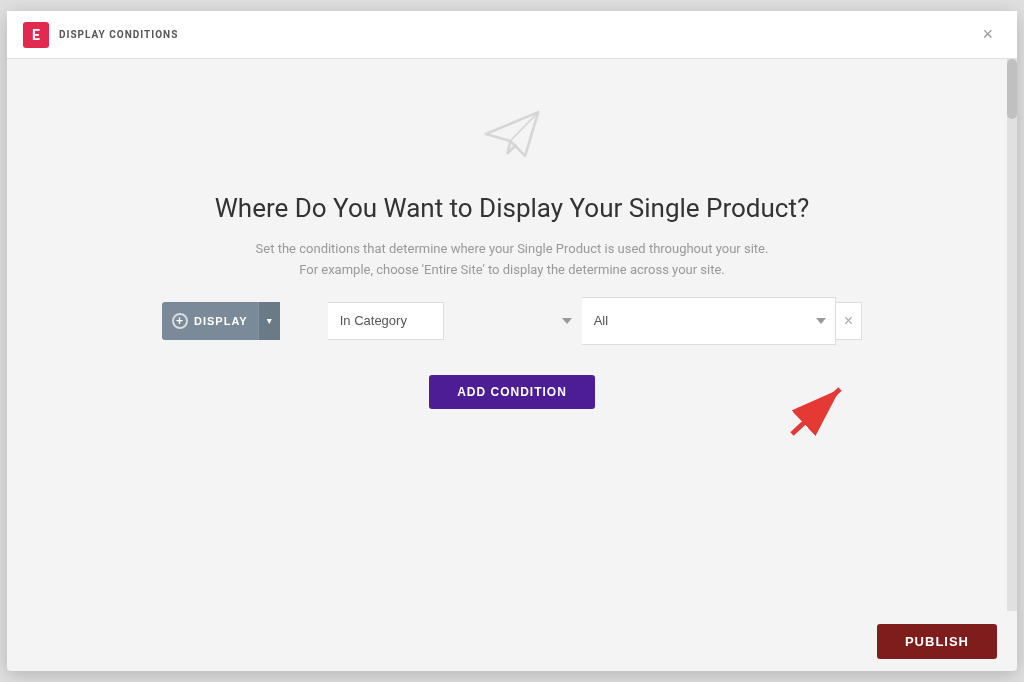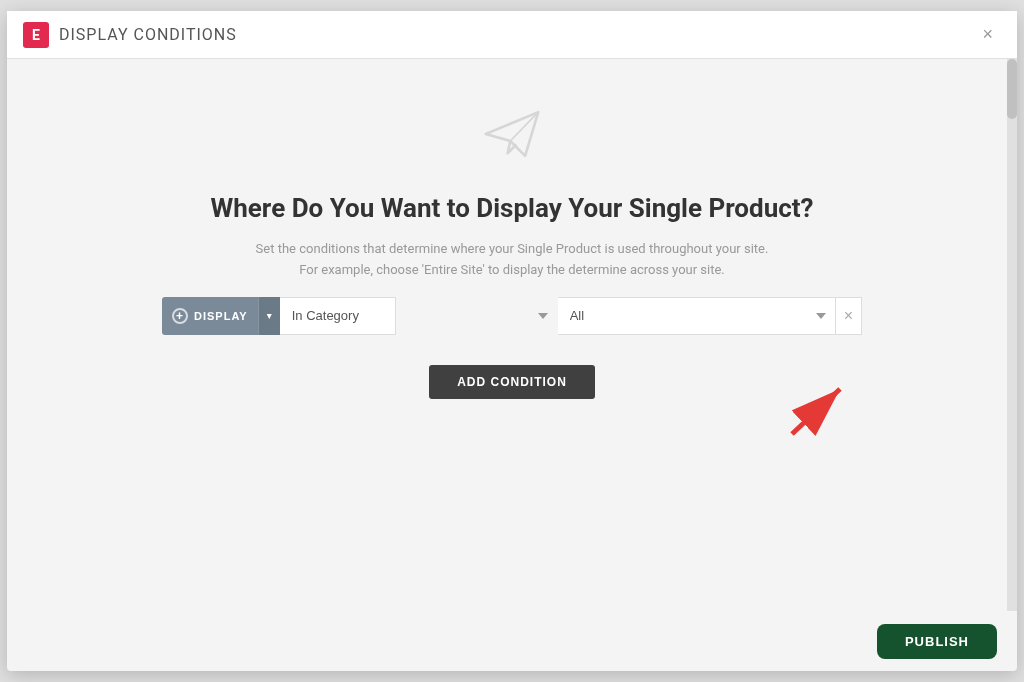--- a/index.html
+++ b/index.html
@@ -42,22 +42,22 @@
       justify-content: center;
       margin-right: 10px;
       flex-shrink: 0;
     }
     .header-logo span {
       color: white;
       font-weight: bold;
       font-size: 14px;
     }
     .header-title {
-      font-size: 16px;
-      font-weight: 400;
+      font-size: 10px;
+      font-weight: 700;
       color: #555;
       letter-spacing: 1px;
       text-transform: uppercase;
     }
     .close-btn {
       margin-left: auto;
       background: none;
       border: none;
       cursor: pointer;
       font-size: 18px;
@@ -92,21 +92,21 @@
     .icon-area {
       margin-bottom: 20px;
     }
     .paper-plane-icon {
       width: 70px;
       height: 70px;
       opacity: 0.4;
     }
     .main-heading {
       font-size: 26px;
-      font-weight: 700;
+      font-weight: 400;
       color: #333;
       text-align: center;
       margin-bottom: 16px;
     }
     .sub-text {
       font-size: 13px;
       color: #999;
       text-align: center;
       line-height: 1.6;
       max-width: 600px;
@@ -170,20 +170,21 @@
       cursor: pointer;
       appearance: none;
       -webkit-appearance: none;
       flex: 1;
       outline: none;
       border-left: none;
     }
     .select-wrapper {
       position: relative;
       flex: 1;
+      padding-left: 48px;
     }
     .select-wrapper::after {
       content: '';
       position: absolute;
       right: 10px;
       top: 50%;
       transform: translateY(-50%);
       width: 0;
       height: 0;
       border-left: 5px solid transparent;
@@ -202,21 +203,21 @@
       top: 50%;
       transform: translateY(-50%);
       width: 0;
       height: 0;
       border-left: 5px solid transparent;
       border-right: 5px solid transparent;
       border-top: 6px solid #999;
       pointer-events: none;
     }
     .all-select {
-      height: 38px;
+      height: 48px;
       border: 1px solid #ddd;
       background: white;
       padding: 0 30px 0 12px;
       font-size: 13px;
       color: #555;
       cursor: pointer;
       appearance: none;
       -webkit-appearance: none;
       width: 100%;
       outline: none;
@@ -230,49 +231,49 @@
       font-size: 16px;
       padding: 0 8px;
       height: 38px;
       display: flex;
       align-items: center;
       border: 1px solid #ddd;
       border-left: none;
       background: white;
     }
     .add-condition-btn {
-      background: #404040;
+      background: #4c1d95;
       color: white;
       border: none;
       padding: 10px 28px;
       font-size: 12px;
       font-weight: 700;
       letter-spacing: 1px;
       cursor: pointer;
       border-radius: 3px;
       text-transform: uppercase;
     }
     .modal-footer {
       height: 60px;
       display: flex;
       align-items: center;
       justify-content: flex-end;
       padding: 0 20px;
       flex-shrink: 0;
     }
     .publish-btn {
-      background: #14532d;
+      background: #7f1d1d;
       color: white;
       border: none;
       padding: 10px 28px;
       font-size: 13px;
       font-weight: 700;
       letter-spacing: 1px;
       cursor: pointer;
-      border-radius: 8px;
+      border-radius: 3px;
       text-transform: uppercase;
     }
     .red-arrow {
       width: 80px;
       height: 80px;
     }
   </style>
 </head>
 <body>
 

